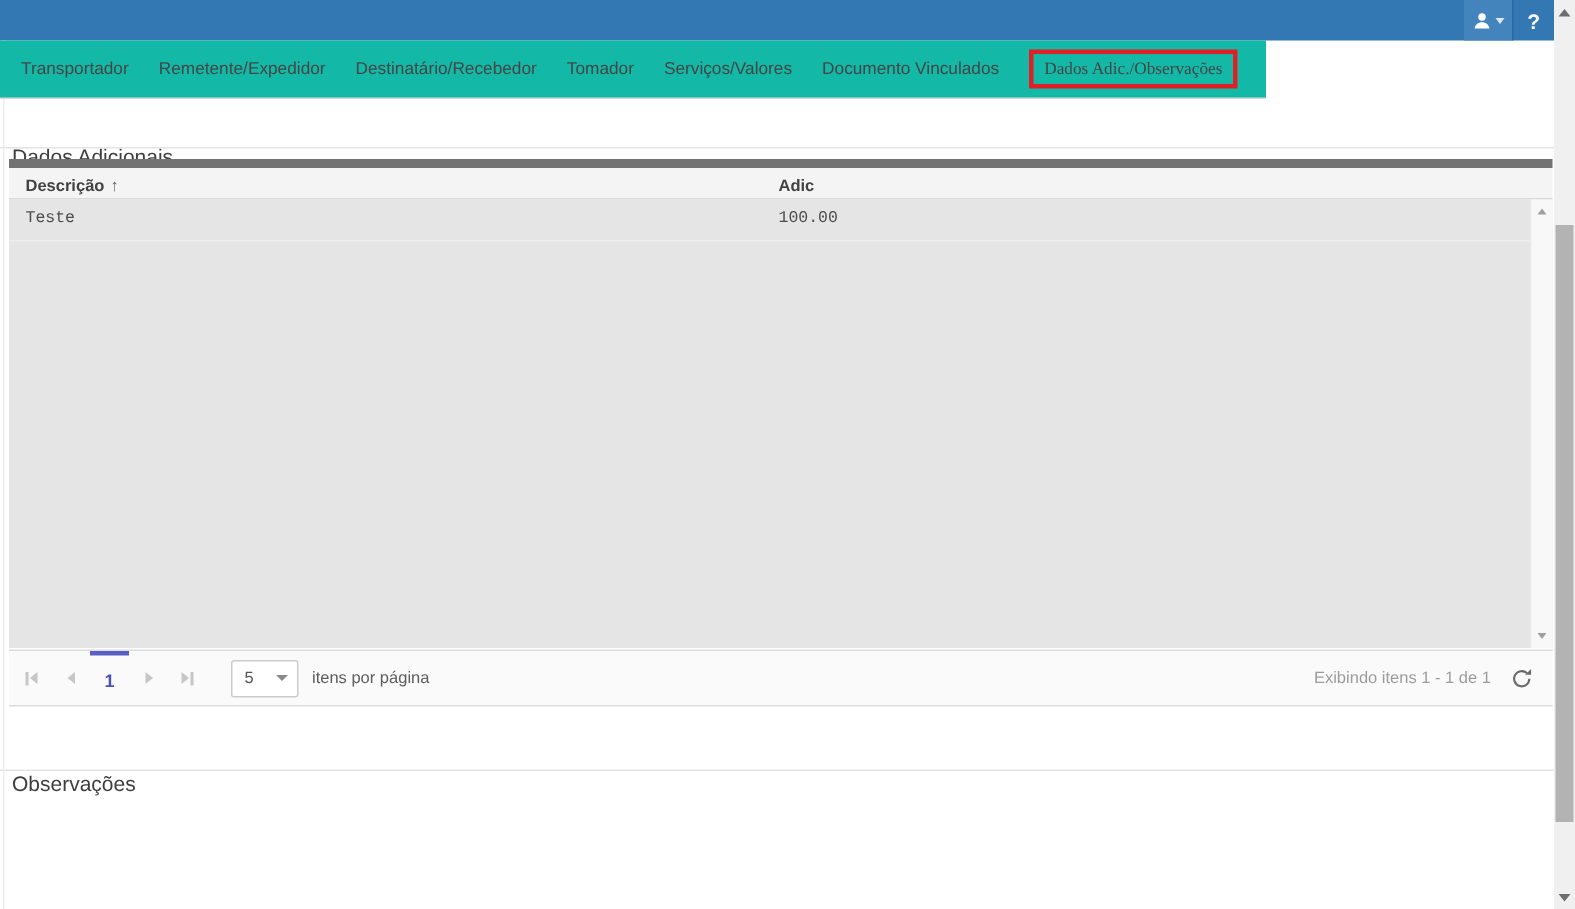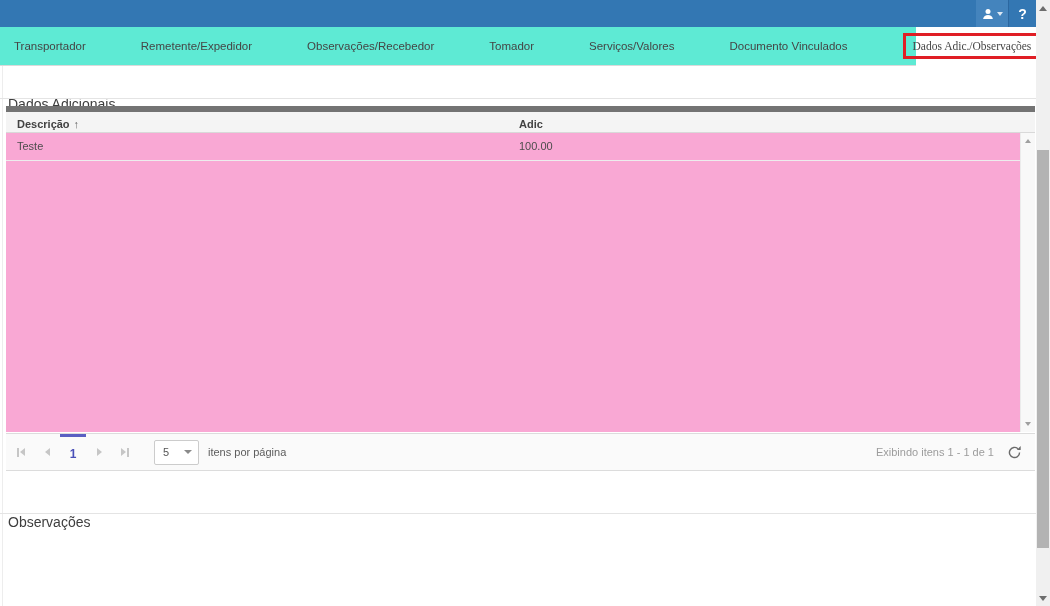--- a/index.html
+++ b/index.html
@@ -10,36 +10,36 @@
   .topbar{position:absolute;top:0;left:0;width:1036px;height:27px;background:#3377b3;display:flex;justify-content:flex-end;align-items:stretch;}
   .user-btn{width:32px;background:#4484bd;display:flex;align-items:center;justify-content:center;gap:3px;cursor:pointer;}
   .chevron-down{width:0;height:0;border-left:3.5px solid transparent;border-right:3.5px solid transparent;border-top:4px solid #dbe8f4;}
   .topbar-sep{width:1px;background:#2b67a0;}
   .help-btn{width:27px;display:flex;align-items:center;justify-content:center;color:#fff;font-weight:bold;font-size:14px;cursor:pointer;}
 
   
   .left-edge{position:absolute;left:2px;top:27px;width:1px;height:579px;background:#ededed;}
 
   
-  .tabstrip{position:absolute;top:27px;left:0;width:916px;height:39px;border-bottom:1px solid #dadada;display:flex;align-items:center;padding-left:4px;box-sizing:border-box;background:#5eead4;gap:35px;}
+  .tabstrip{position:absolute;top:27px;left:0;width:844px;height:39px;border-bottom:1px solid #dadada;display:flex;align-items:center;padding-left:4px;box-sizing:border-box;background:#14b8a6;}
   .tab{padding:0 10px;font-size:11.5px;color:#454545;white-space:nowrap;cursor:pointer;}
   .tab.active{border:3px solid #e01e25;padding:4px 7px;margin-left:10px;font-family:Liberation Serif, serif;}
 
   
   .section-title{position:absolute;left:8px;font-size:14px;color:#3e3e3e;}
   .hdivider{position:absolute;left:0;width:1036px;height:1px;background:#e4e4e4;}
 
   
   .grid{position:absolute;left:6px;top:106px;width:1029px;}
   .grid-header{position:relative;height:27px;box-sizing:border-box;background:#f4f4f4;border-top:6px solid #737373;border-bottom:1px solid #d9d9d9;}
   .th{position:absolute;top:0;line-height:25px;font-size:11px;font-weight:bold;color:#424242;cursor:pointer;}
   .th-desc{left:11px;}
   .th-valor{left:513px;}
   .sort-arrow{font-weight:normal;color:#666;font-size:11px;margin-left:4px;}
-  .grid-body{position:relative;height:299px;background:#f9a8d4;}
+  .grid-body{position:relative;height:299px;background:#e5e5e5;font-family:Liberation Mono, monospace;}
   .grid-row{position:relative;height:27px;border-bottom:1px solid #ededed;width:calc(100% - 15px);cursor:pointer;}
   .td{position:absolute;top:0;line-height:26px;font-size:11px;color:#4d4d4d;}
   .td-desc{left:11px;}
   .td-valor{left:513px;}
   .inner-scrollbar{position:absolute;right:0;top:0;width:14px;height:100%;background:#f8f8f8;border-left:1px solid #ebebeb;}
   .isb-up,.isb-down{position:absolute;left:0;width:14px;height:12px;display:flex;align-items:center;justify-content:center;cursor:pointer;}
   .isb-up{top:2px;}
   .isb-down{bottom:2px;}
   .tri-up-s{width:0;height:0;border-left:3.5px solid transparent;border-right:3.5px solid transparent;border-bottom:4px solid #9f9f9f;}
   .tri-down-s{width:0;height:0;border-left:3.5px solid transparent;border-right:3.5px solid transparent;border-top:4px solid #9f9f9f;}
@@ -88,21 +88,21 @@
     </div>
     <div class="topbar-sep"></div>
     <div class="help-btn">?</div>
   </div>
 
   <div class="left-edge"></div>
 
   <div class="tabstrip">
     <span class="tab">Transportador</span>
     <span class="tab">Remetente/Expedidor</span>
-    <span class="tab">Observações/Recebedor</span>
+    <span class="tab">Destinatário/Recebedor</span>
     <span class="tab">Tomador</span>
     <span class="tab">Serviços/Valores</span>
     <span class="tab">Documento Vinculados</span>
     <span class="tab active">Dados Adic./Observações</span>
   </div>
 
   <div class="section-title" style="top:96px;">Dados Adicionais</div>
   <div class="hdivider" style="top:98px;"></div>
 
   <div class="grid">

